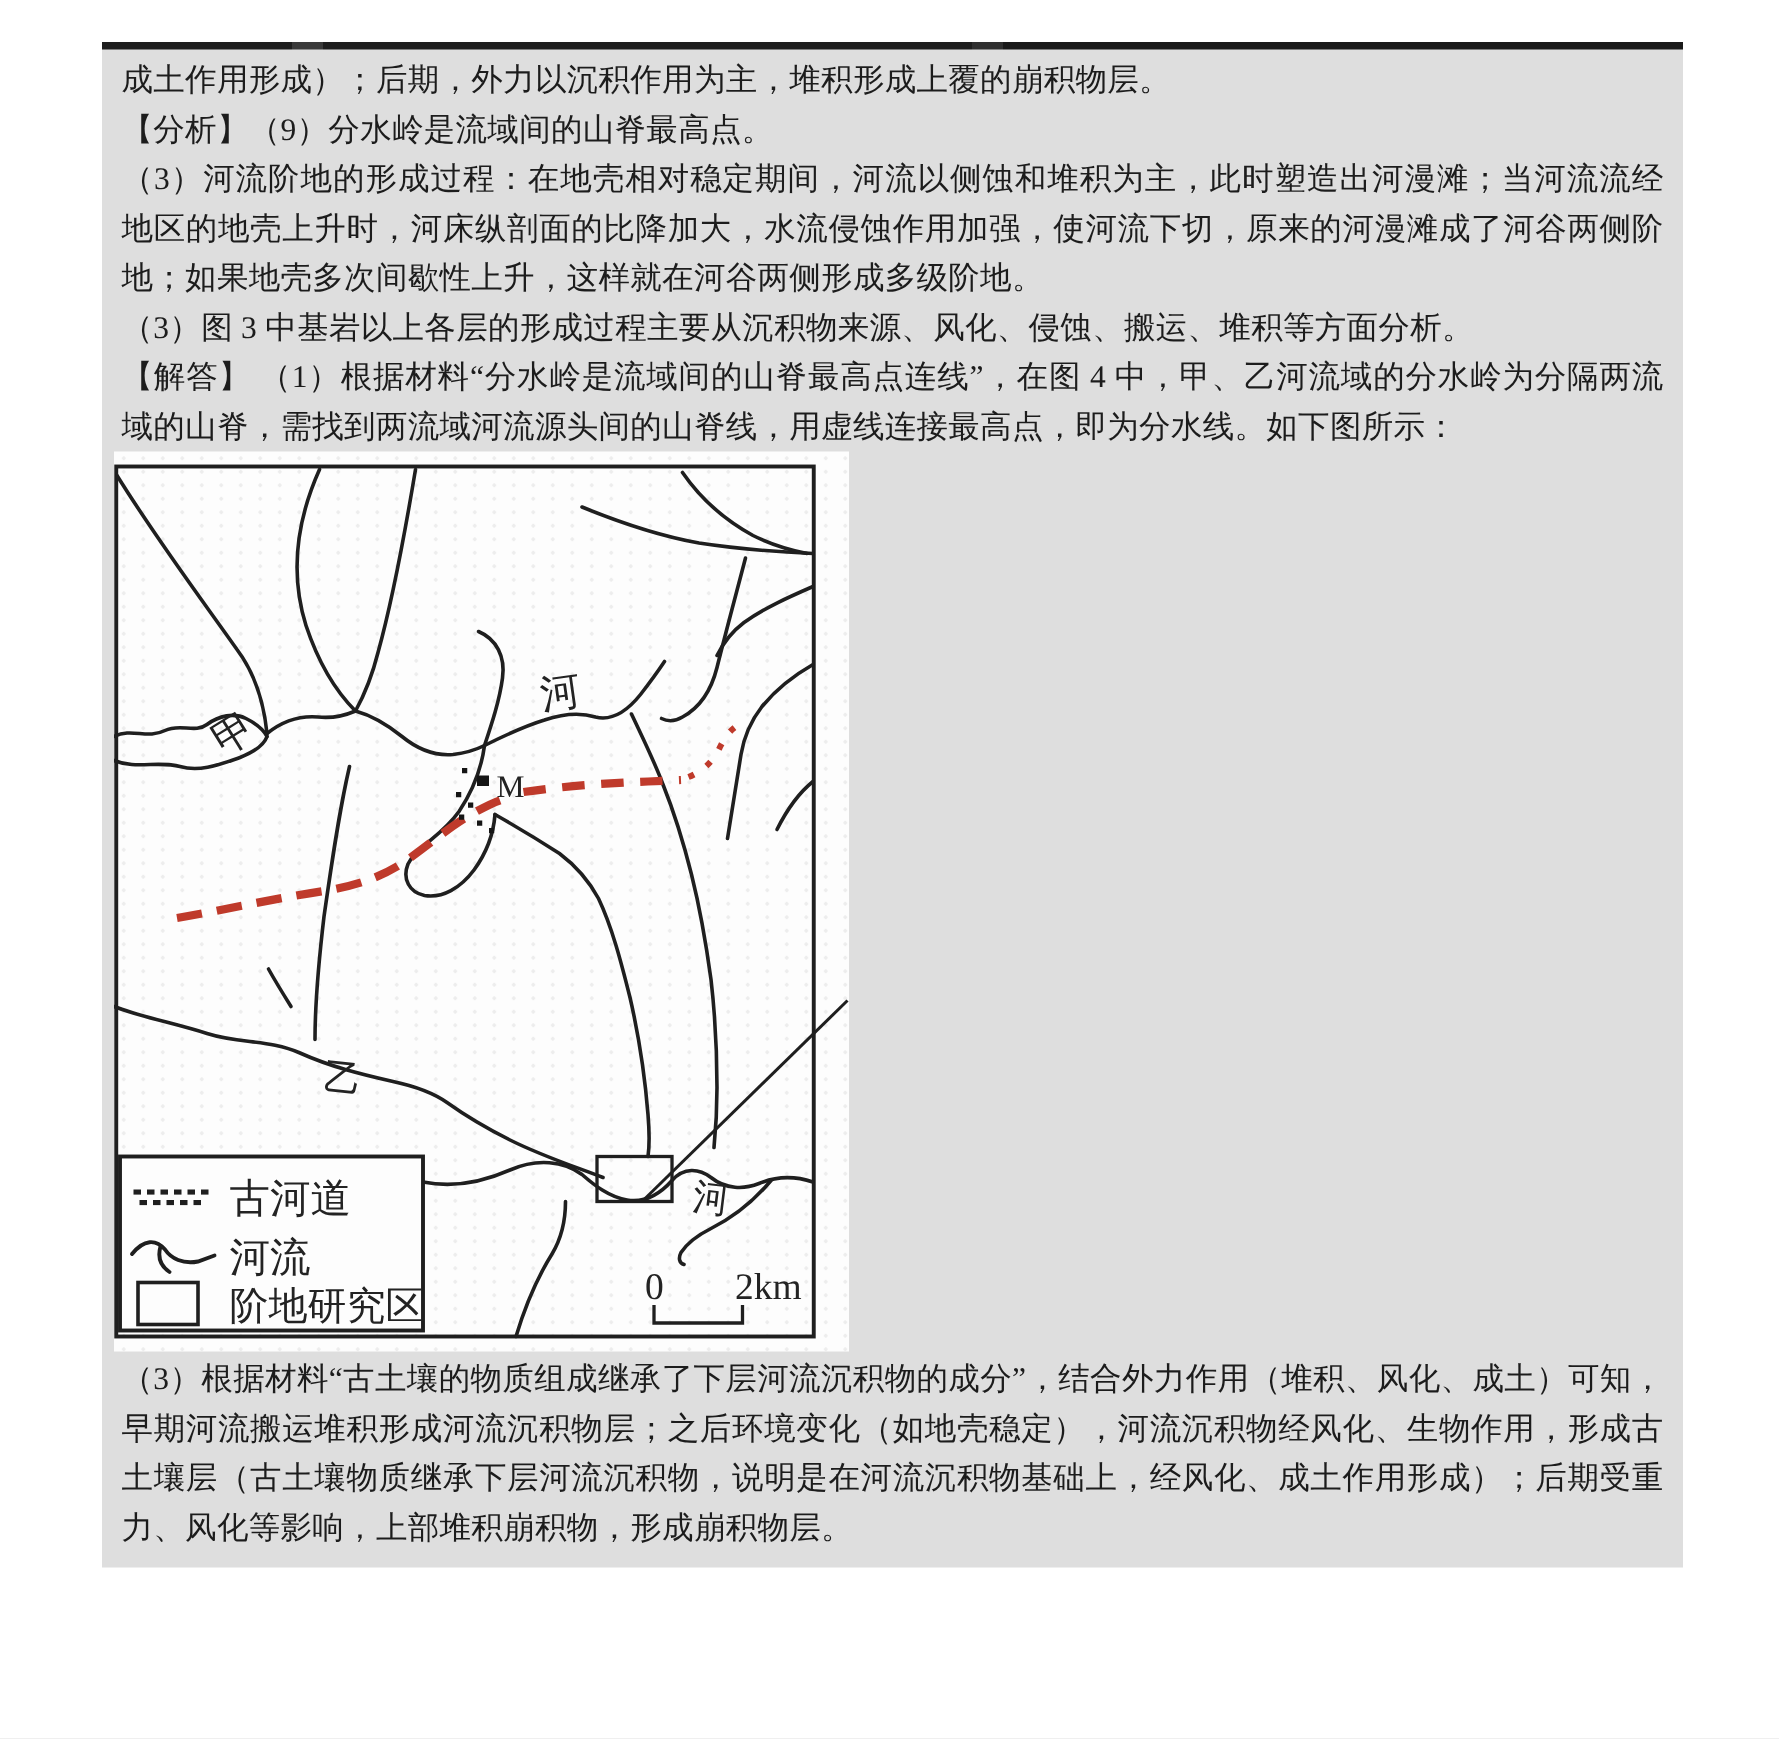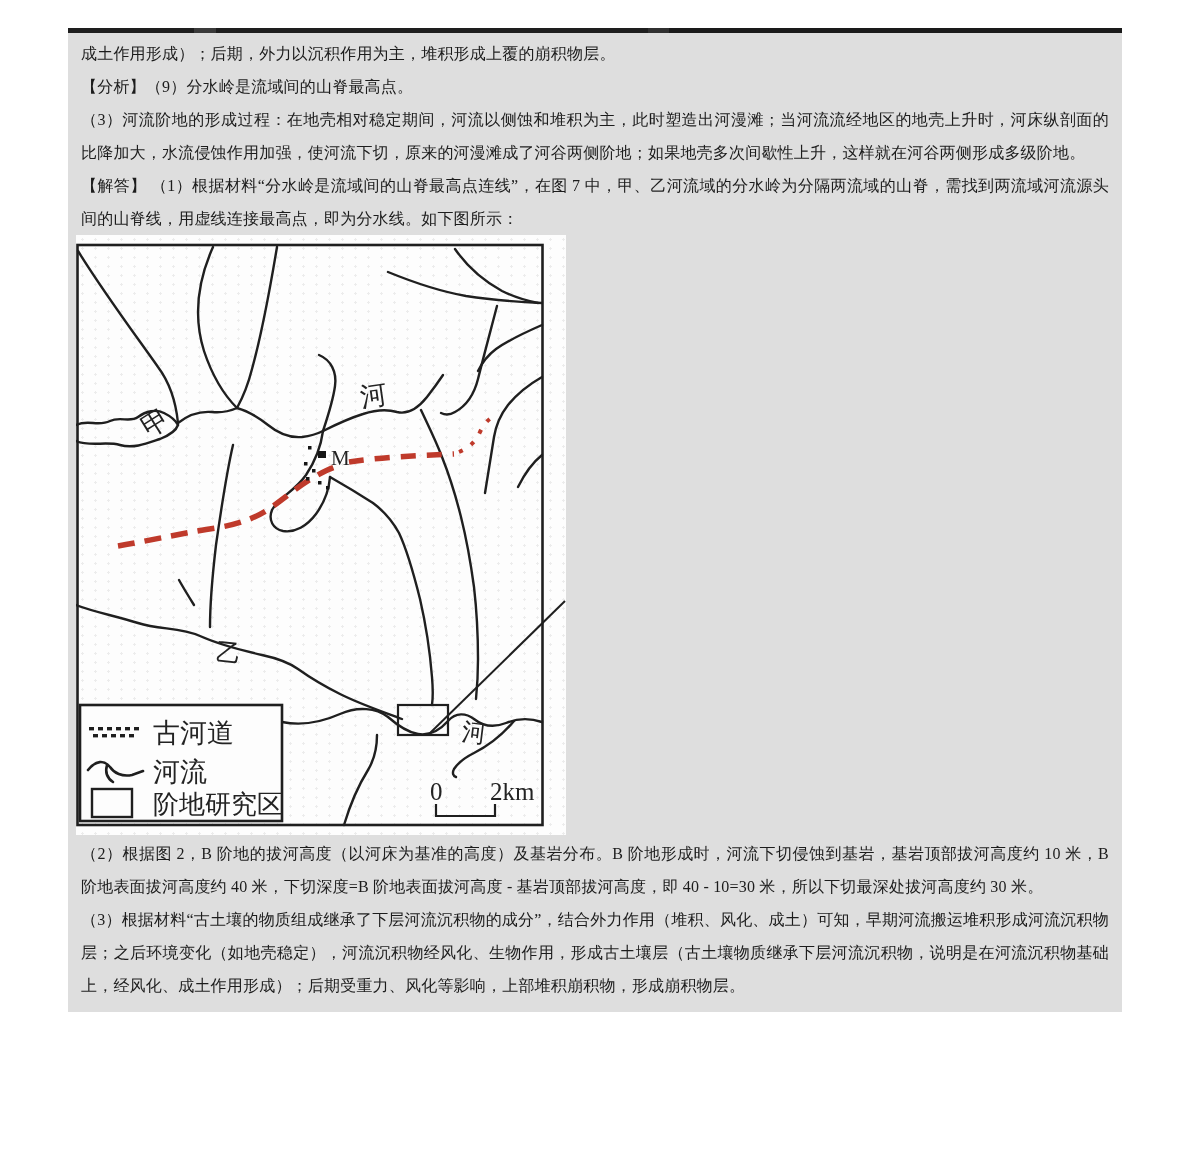--- a/index.html
+++ b/index.html
@@ -12,21 +12,21 @@
     position:absolute;left:68px;top:28px;width:1054px;
     background:#dedede;color:#1c1c1c;
     padding:0 0 10px 0;
   }
   .top-strip{
     height:5px;width:100%;
     background:linear-gradient(90deg,#1e1e1e 0 12%, #3a3a3a 12% 14%, #1e1e1e 14% 55%, #303030 55% 57%, #1a1a1a 57% 100%);
   }
   .text-col{padding:4px 13px 0 13px;}
   .para{
-    margin:0;font-size:16px;line-height:33px;
+    margin:0;font-size:21px;line-height:33px;
     text-align:justify;text-justify:inter-ideograph;
     letter-spacing:0.2px;
   }
   .figure{
     position:relative;width:490px;height:600px;margin:0 0 2px -5px;
     background-color:#fdfdfd;
     background-image:radial-gradient(circle, rgba(150,150,150,0.16) 1px, transparent 1.3px);
     background-size:13px 9px;
   }
   .figure svg{display:block;}
@@ -34,21 +34,22 @@
 </style>
 </head>
 <body>
 
 <div class="content-block">
   <div class="top-strip"></div>
   <div class="text-col">
     <p class="para">成土作用形成）；后期，外力以沉积作用为主，堆积形成上覆的崩积物层。</p>
     <p class="para">【分析】（9）分水岭是流域间的山脊最高点。</p>
     <p class="para">（3）河流阶地的形成过程：在地壳相对稳定期间，河流以侧蚀和堆积为主，此时塑造出河漫滩；当河流流经地区的地壳上升时，河床纵剖面的比降加大，水流侵蚀作用加强，使河流下切，原来的河漫滩成了河谷两侧阶地；如果地壳多次间歇性上升，这样就在河谷两侧形成多级阶地。</p>
-    <p class="para">【解答】 （1）根据材料“分水岭是流域间的山脊最高点连线”，在图 7 中，甲、乙河流域的分水岭为分隔两流域的山脊，需找到两流域河流源头间的山脊线，用虚线连接最高点，即为分水线。如下图所示：</p>
+    <p class="para">（3）图 3 中基岩以上各层的形成过程主要从沉积物来源、风化、侵蚀、搬运、堆积等方面分析。</p>
+    <p class="para">【解答】 （1）根据材料“分水岭是流域间的山脊最高点连线”，在图 4 中，甲、乙河流域的分水岭为分隔两流域的山脊，需找到两流域河流源头间的山脊线，用虚线连接最高点，即为分水线。如下图所示：</p>
 
     <div class="figure">
       <svg width="490" height="600" viewBox="0 0 490 600">
 
         <rect x="1.5" y="10" width="465" height="580" fill="none" stroke="#1f1f1f" stroke-width="2.6"></rect>
 
         <g fill="none" stroke="#1f1f1f" stroke-width="2.4" stroke-linecap="round" stroke-linejoin="round">
           <path d="M 2 16 C 28 58 58 98 82 132 C 94 148 100 168 102 188"></path>
           <path d="M 137 12 C 120 50 118 84 128 116 C 136 140 148 160 161 173"></path>
           <path d="M 201 12 C 194 54 186 98 176 134 C 172 150 167 162 161 173"></path>
@@ -127,16 +128,15 @@
         </g>
 
         <g>
           <text x="354" y="565" font-size="25" class="map-label">0</text>
           <text x="414" y="565" font-size="25" class="map-label">2km</text>
           <path d="M 360 569 L 360 581 L 419 581 L 419 569" fill="none" stroke="#1f1f1f" stroke-width="2.2"></path>
         </g>
       </svg>
     </div>
 
-    <p class="para">（2）根据图 2，B 阶地的拔河高度（以河床为基准的高度）及基岩分布。B 阶地形成时，河流下切侵蚀到基岩，基岩顶部拔河高度约 10 米，B 阶地表面拔河高度约 40 米，下切深度=B 阶地表面拔河高度 - 基岩顶部拔河高度，即 40 - 10=30 米，所以下切最深处拔河高度约 30 米。</p>
     <p class="para">（3）根据材料“古土壤的物质组成继承了下层河流沉积物的成分”，结合外力作用（堆积、风化、成土）可知，早期河流搬运堆积形成河流沉积物层；之后环境变化（如地壳稳定），河流沉积物经风化、生物作用，形成古土壤层（古土壤物质继承下层河流沉积物，说明是在河流沉积物基础上，经风化、成土作用形成）；后期受重力、风化等影响，上部堆积崩积物，形成崩积物层。</p>
   </div>
 </div>
 
 </body></html>

